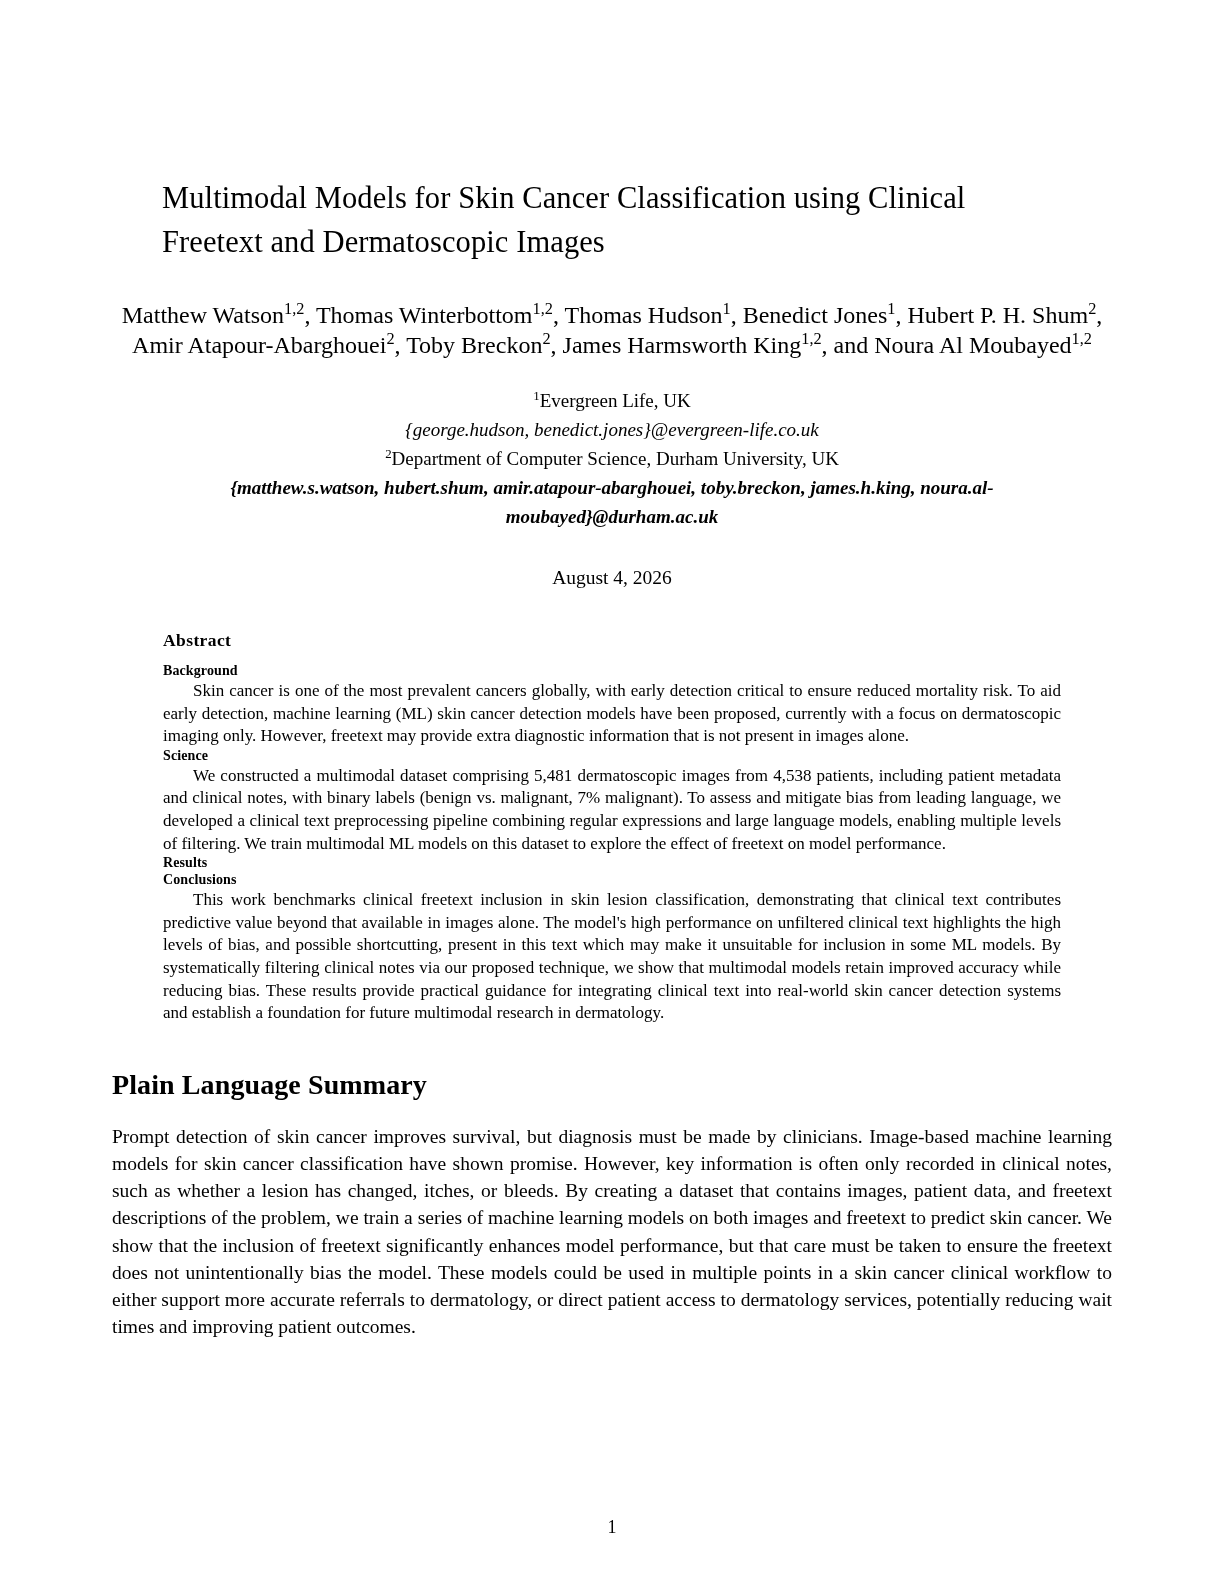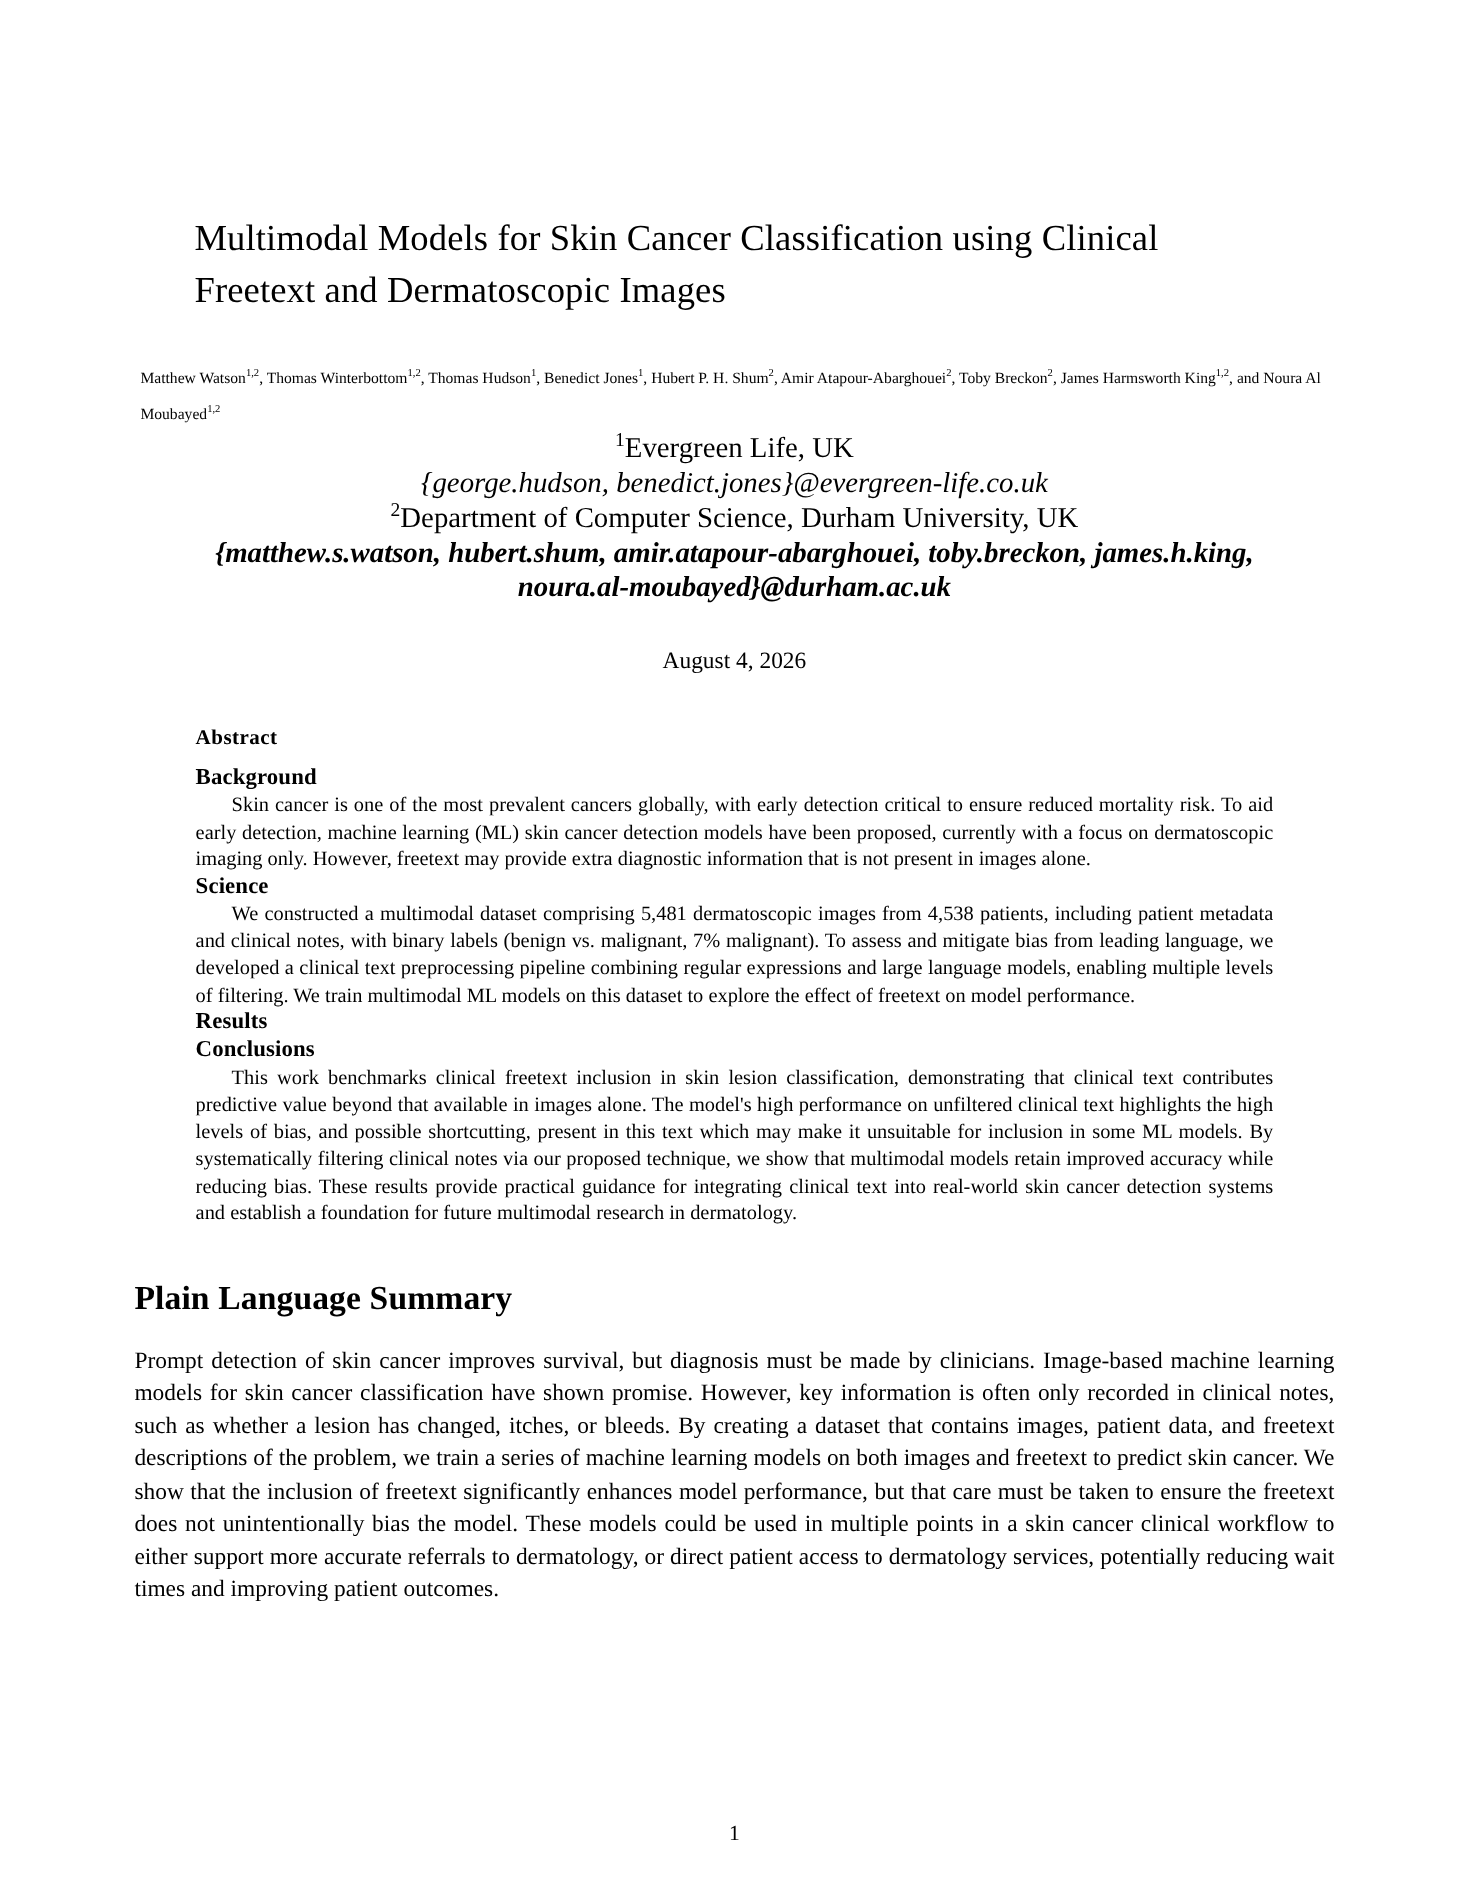--- a/index.html
+++ b/index.html
@@ -31,33 +31,34 @@
     line-height: 44px;
     font-weight: normal;
     margin: 0 auto;
     width: 900px;
     letter-spacing: 0.1px;
   }
   
   .authors {
     margin: 36px auto 0 auto;
     width: 990px;
-    text-align: left;
-    font-size: 13px;
+    text-align: center;
+    font-size: 24px;
     line-height: 30px;
   }
   .authors sup, .affil sup {
     font-size: 0.68em;
     vertical-align: super;
     line-height: 0;
   }
   
   .affil-block {
+    margin-top: 26px;
     text-align: center;
-    font-size: 24px;
+    font-size: 19px;
     line-height: 29px;
   }
   .affil { }
   .email {
     font-style: italic;
   }
   .email-wide {
     font-style: italic;
     width: 920px;
     margin: 0 auto;
@@ -76,21 +77,21 @@
   }
   .abstract-heading {
     text-align: left;
     font-weight: bold;
     font-size: 17.5px;
     margin-bottom: 12px;
     letter-spacing: 0.4px;
   }
   .abs-sub {
     font-weight: bold;
-    font-size: 19px;
+    font-size: 14px;
     margin: 0 0 1px 0;
     letter-spacing: 0.1px;
   }
   .abs-para {
     font-size: 17px;
     line-height: 22.6px;
     text-align: justify;
     text-indent: 30px;
     margin: 0 0 14px 0;
     hyphens: manual;

